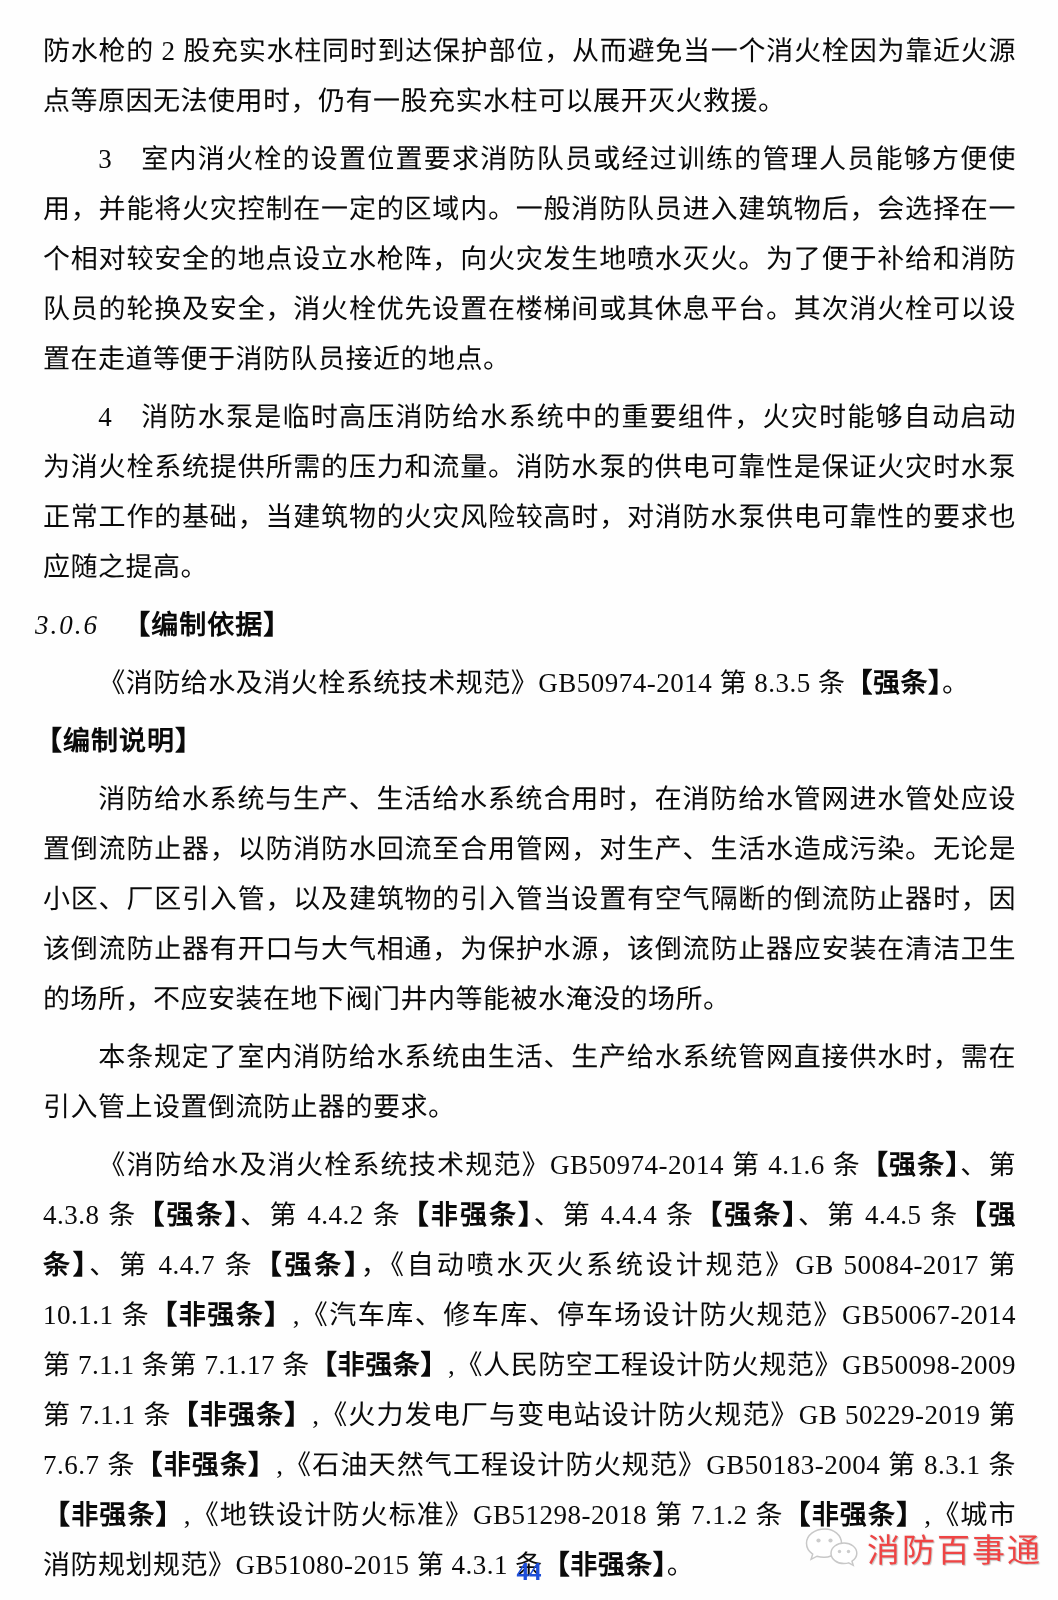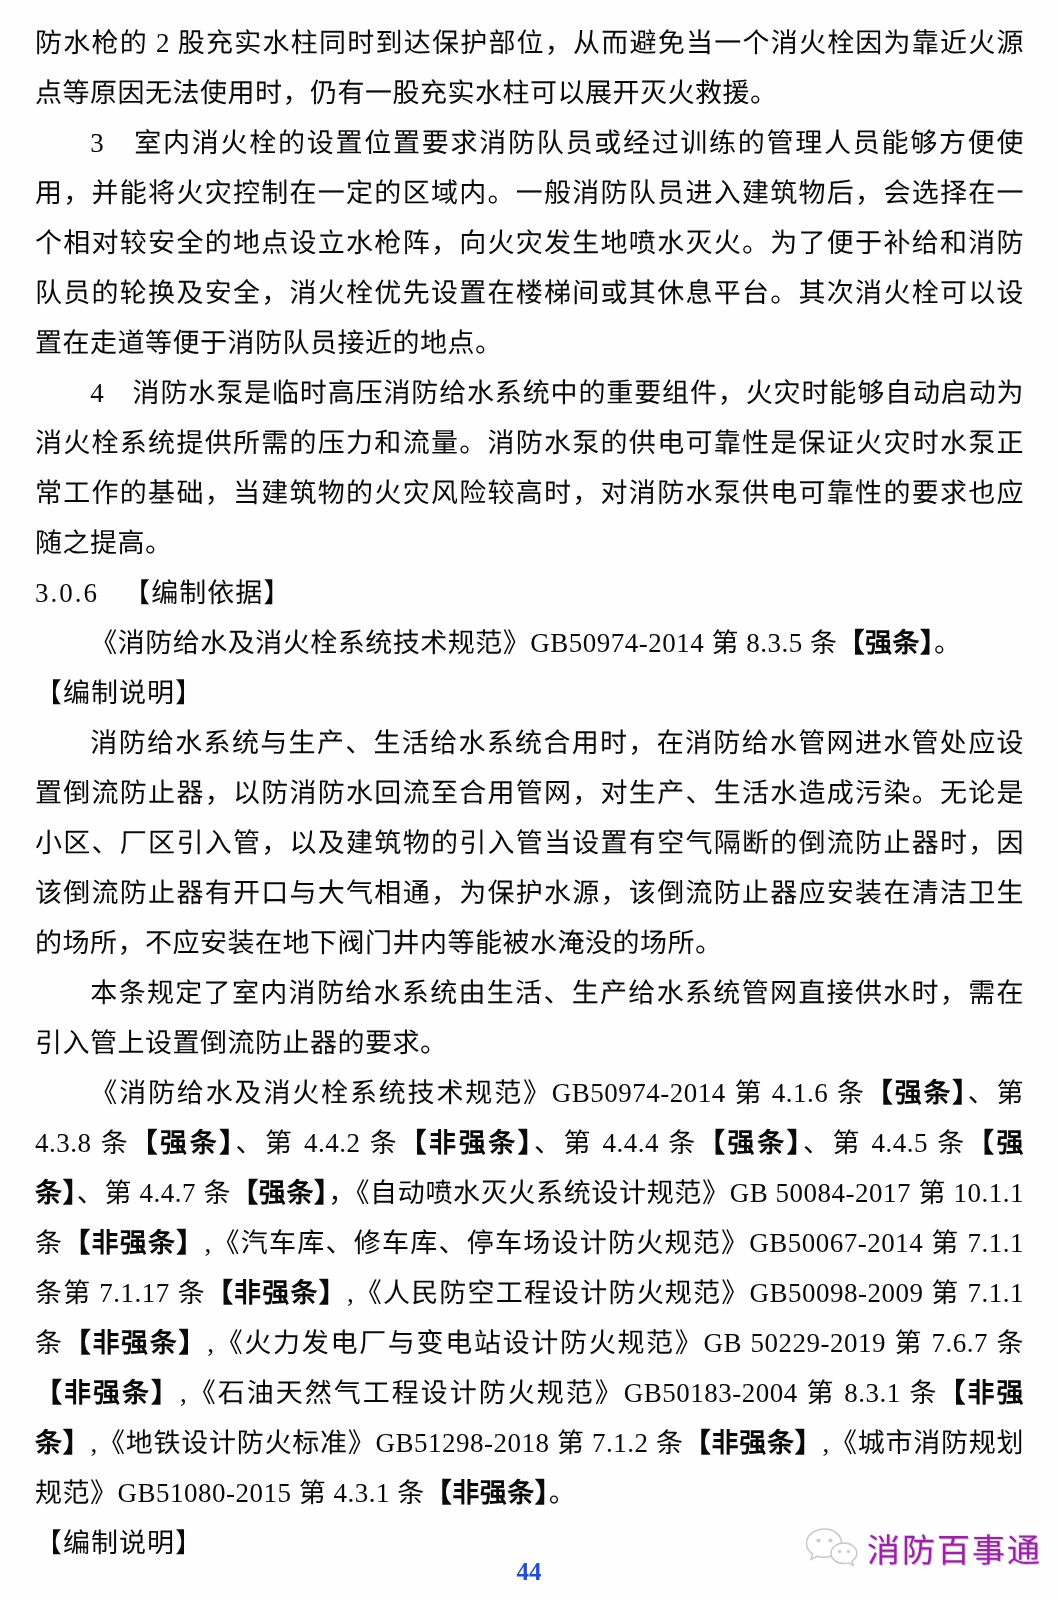--- a/index.html
+++ b/index.html
@@ -13,50 +13,50 @@
     color:#0a0a0a;
   }
   .content {
     position:absolute;
     top:18px; left:35px; right:34px;
     font-size:27px;
     line-height:50px;
     letter-spacing:0.5px;
   }
   .para {
-    margin:0;
+    margin:8px;
     text-align:justify;
   }
   .para.indent { text-indent:2.05em; }
   .para b { font-weight:bold; }
   .heading { margin:0; text-align:left; }
-  .h-num { margin-right:0.9em; letter-spacing:2px; }
+  .h-num { margin-right:0.9em; letter-spacing:2px;font-style:italic; }
   .h-num:empty { display:none; }
-  .h-label { font-weight:normal; letter-spacing:1px; }
+  .h-label { font-weight:bold; letter-spacing:1px; }
   .footer-pagenum {
     position:absolute;
     left:0; right:0;
     bottom:14px;
     text-align:center;
     font-size:25px;
     font-weight:bold;
     color:#1d4ed8;
     font-family:"Liberation Serif","DejaVu Serif",serif;
   }
   .watermark {
     position:absolute;
     right:16px; bottom:28px;
     display:flex;
     align-items:center;
     gap:8px;
   }
   .watermark-text {
     font-size:33px;
     letter-spacing:2px;
-    color:#a21caf;
+    color:#ef4444;
     text-shadow:1px 1px 1px #c2c2c2, -1px -1px 1px #f4f4f4;
     font-family:Liberation Serif, serif;
   }
   .wm-icon { display:block; }
 </style>
 </head>
 <body>
 
 <div class="page">
   <div class="content">

